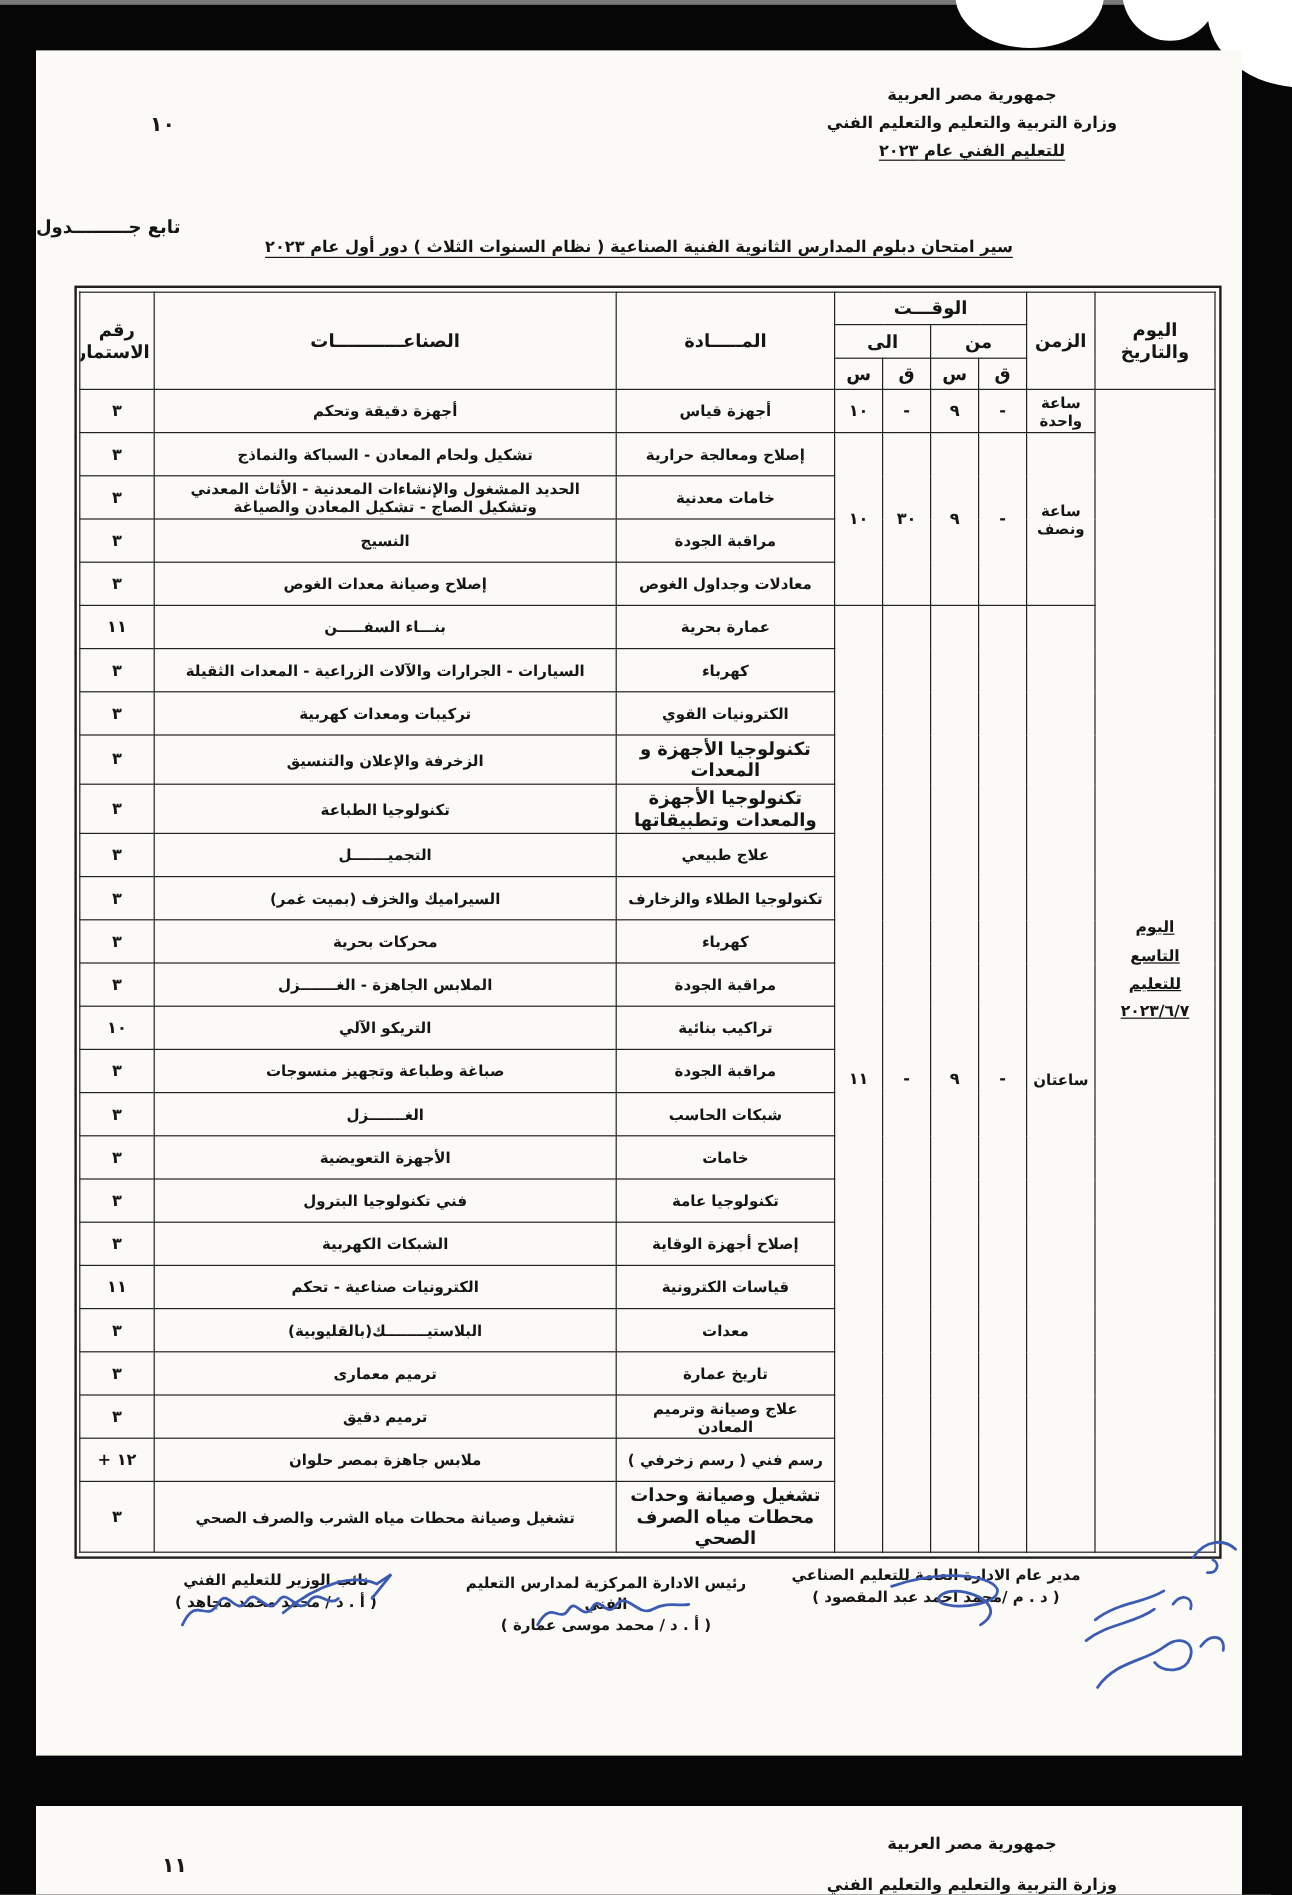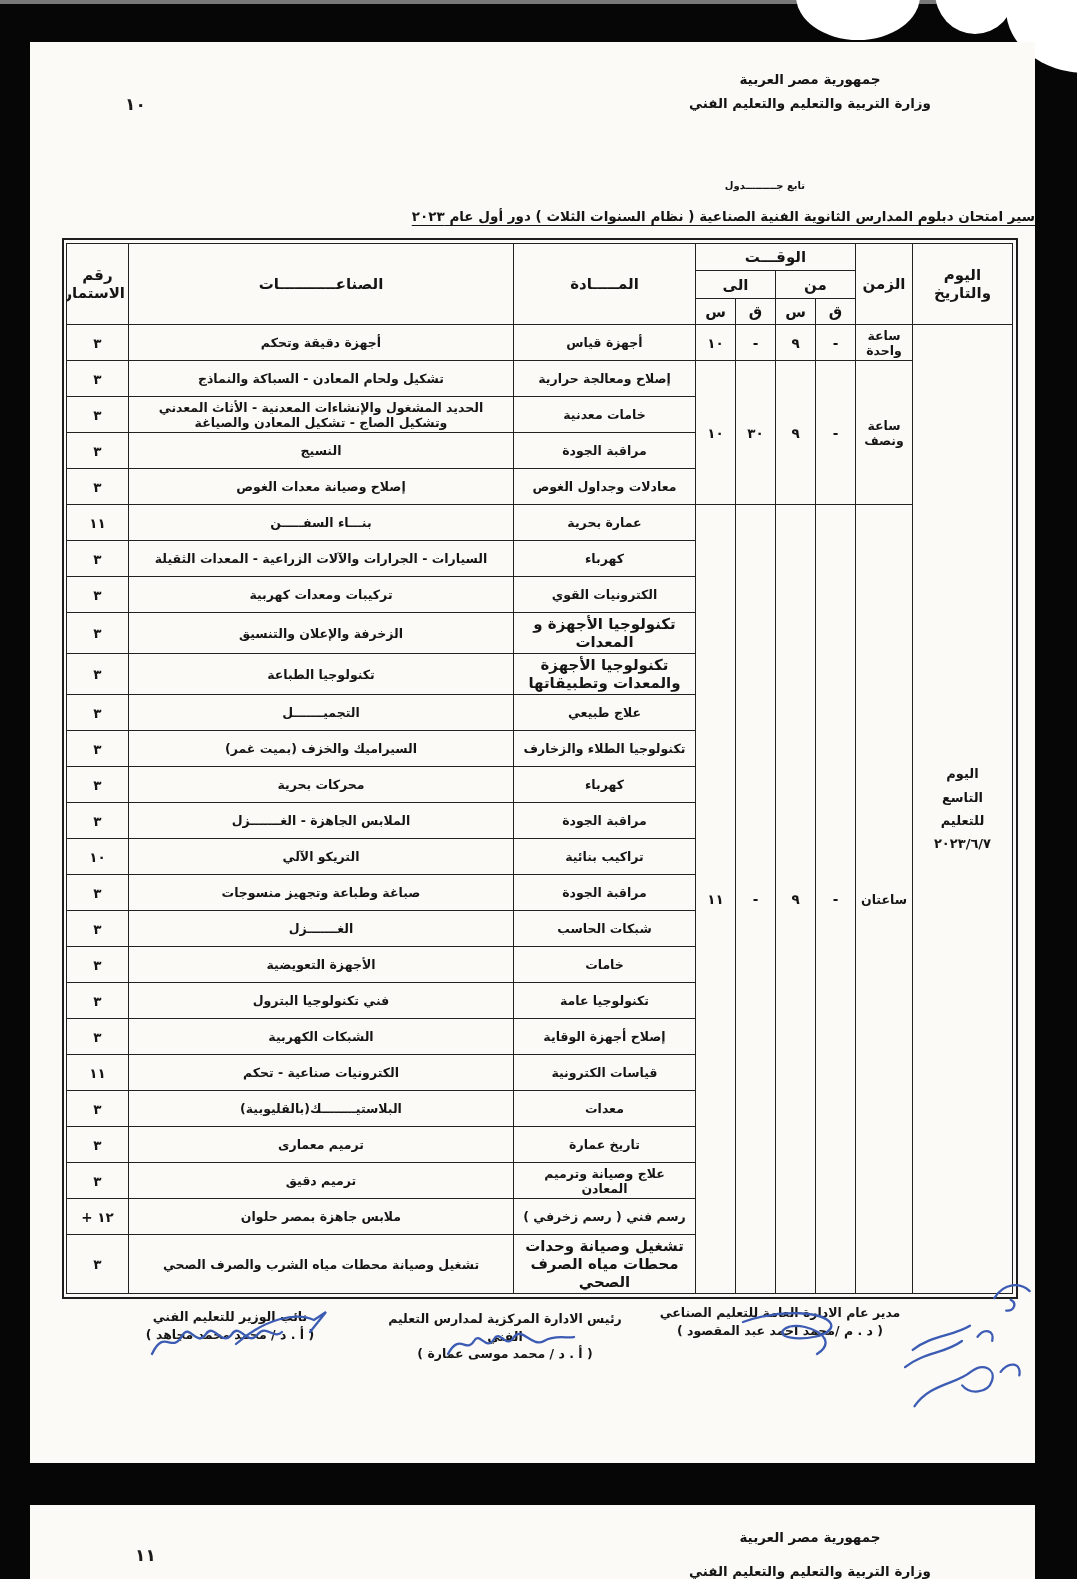--- a/index.html
+++ b/index.html
@@ -9,39 +9,39 @@
   .bump{position:absolute;background:#fff;border-radius:50%;}
   .page{position:absolute;left:30px;background:#fbfaf7;direction:rtl;}
   #page1{top:42px;width:1005px;height:1421px;}
   #page2{top:1505px;width:1005px;height:74px;overflow:hidden;}
   .pageno{position:absolute;font-size:17px;font-weight:700;color:#1a1a1a;}
   #page1 .pageno{left:95px;top:52px;}
   #page2 .pageno{left:105px;top:40px;}
   .ministry{position:absolute;right:60px;top:26px;width:330px;text-align:center;font-weight:700;
             font-size:13.5px;line-height:1.75;}
   .ministry .u{text-decoration:underline;text-underline-offset:3px;}
-  .doc-title{position:absolute;left:0;right:230px;top:138px;text-align:right;font-weight:700;font-size:10px;}
-  .doc-subtitle{position:absolute;left:0;right:0;top:166px;text-align:right;font-weight:700;font-size:13.5px;
+  .doc-title{position:absolute;left:0;right:230px;top:138px;text-align:left;font-weight:700;font-size:15px;}
+  .doc-subtitle{position:absolute;left:0;right:0;top:156px;text-align:center;font-weight:700;font-size:13.5px;
                 text-decoration:underline;text-underline-offset:4px;}
   .table-wrap{position:absolute;left:32px;top:196px;width:946px;border:2px solid #1e1e1e;padding:3px;}
   table{border-collapse:collapse;table-layout:fixed;width:100%;height:1038px;direction:rtl;}
   th,td{border:1.4px solid #222;font-weight:700;text-align:center;vertical-align:middle;
         padding:1px 3px;overflow:hidden;}
   thead th{font-size:15px;}
   thead tr:nth-child(1){height:27px;}
   thead tr:nth-child(2){height:28px;}
   thead tr:nth-child(3){height:26px;}
   tbody tr{height:36px;}
   .form-cell{font-size:13.5px;}
   .ind-cell{font-size:12.5px;padding:2px 10px;}
   .subj-cell{font-size:12.5px;padding:2px 8px;}
   .subj-cell.small{font-size:15px;}
   .time-cell{font-size:13.5px;}
   .dur-cell{font-size:12.5px;}
-  .day-cell{font-size:13px;line-height:1.8;}
+  .day-cell{font-size:13px;line-height:1.8;text-decoration:underline;}
   .sig{position:absolute;text-align:center;font-weight:700;font-size:12.5px;line-height:1.4;}
   .sig .name{font-size:12.5px;}
   .sig svg{position:absolute;pointer-events:none;}
   .ink{stroke:#3c5cb4;fill:none;stroke-width:2.3;stroke-linecap:round;}
   #handnote{position:absolute;left:860px;top:1238px;width:160px;height:150px;}
 </style>
 </head>
 <body>
 
 <div class="noise-strip"></div>
@@ -49,20 +49,21 @@
 <div class="bump" style="left:935px;top:-50px;width:80px;height:84px;"></div>
 <div class="bump" style="left:1006px;top:-55px;width:160px;height:128px;"></div>
 
 <div class="page" id="page1">
 
   <div class="pageno">١٠</div>
 
   <div class="ministry">
     <div>جمهورية مصر العربية</div>
     <div>وزارة التربية والتعليم والتعليم الفني</div>
+    <div class="u">للتعليم الفني عام ٢٠٢٣</div>
   </div>
 
   <div class="doc-title">تابع جـــــــــدول</div>
   <div class="doc-subtitle">سير امتحان  دبلوم المدارس الثانوية الفنية  الصناعية ( نظام السنوات الثلاث ) دور أول عام ٢٠٢٣</div>
 
   <div class="table-wrap">
     <table>
       <colgroup>
         <col style="width:100px">
           <col style="width:57px">

